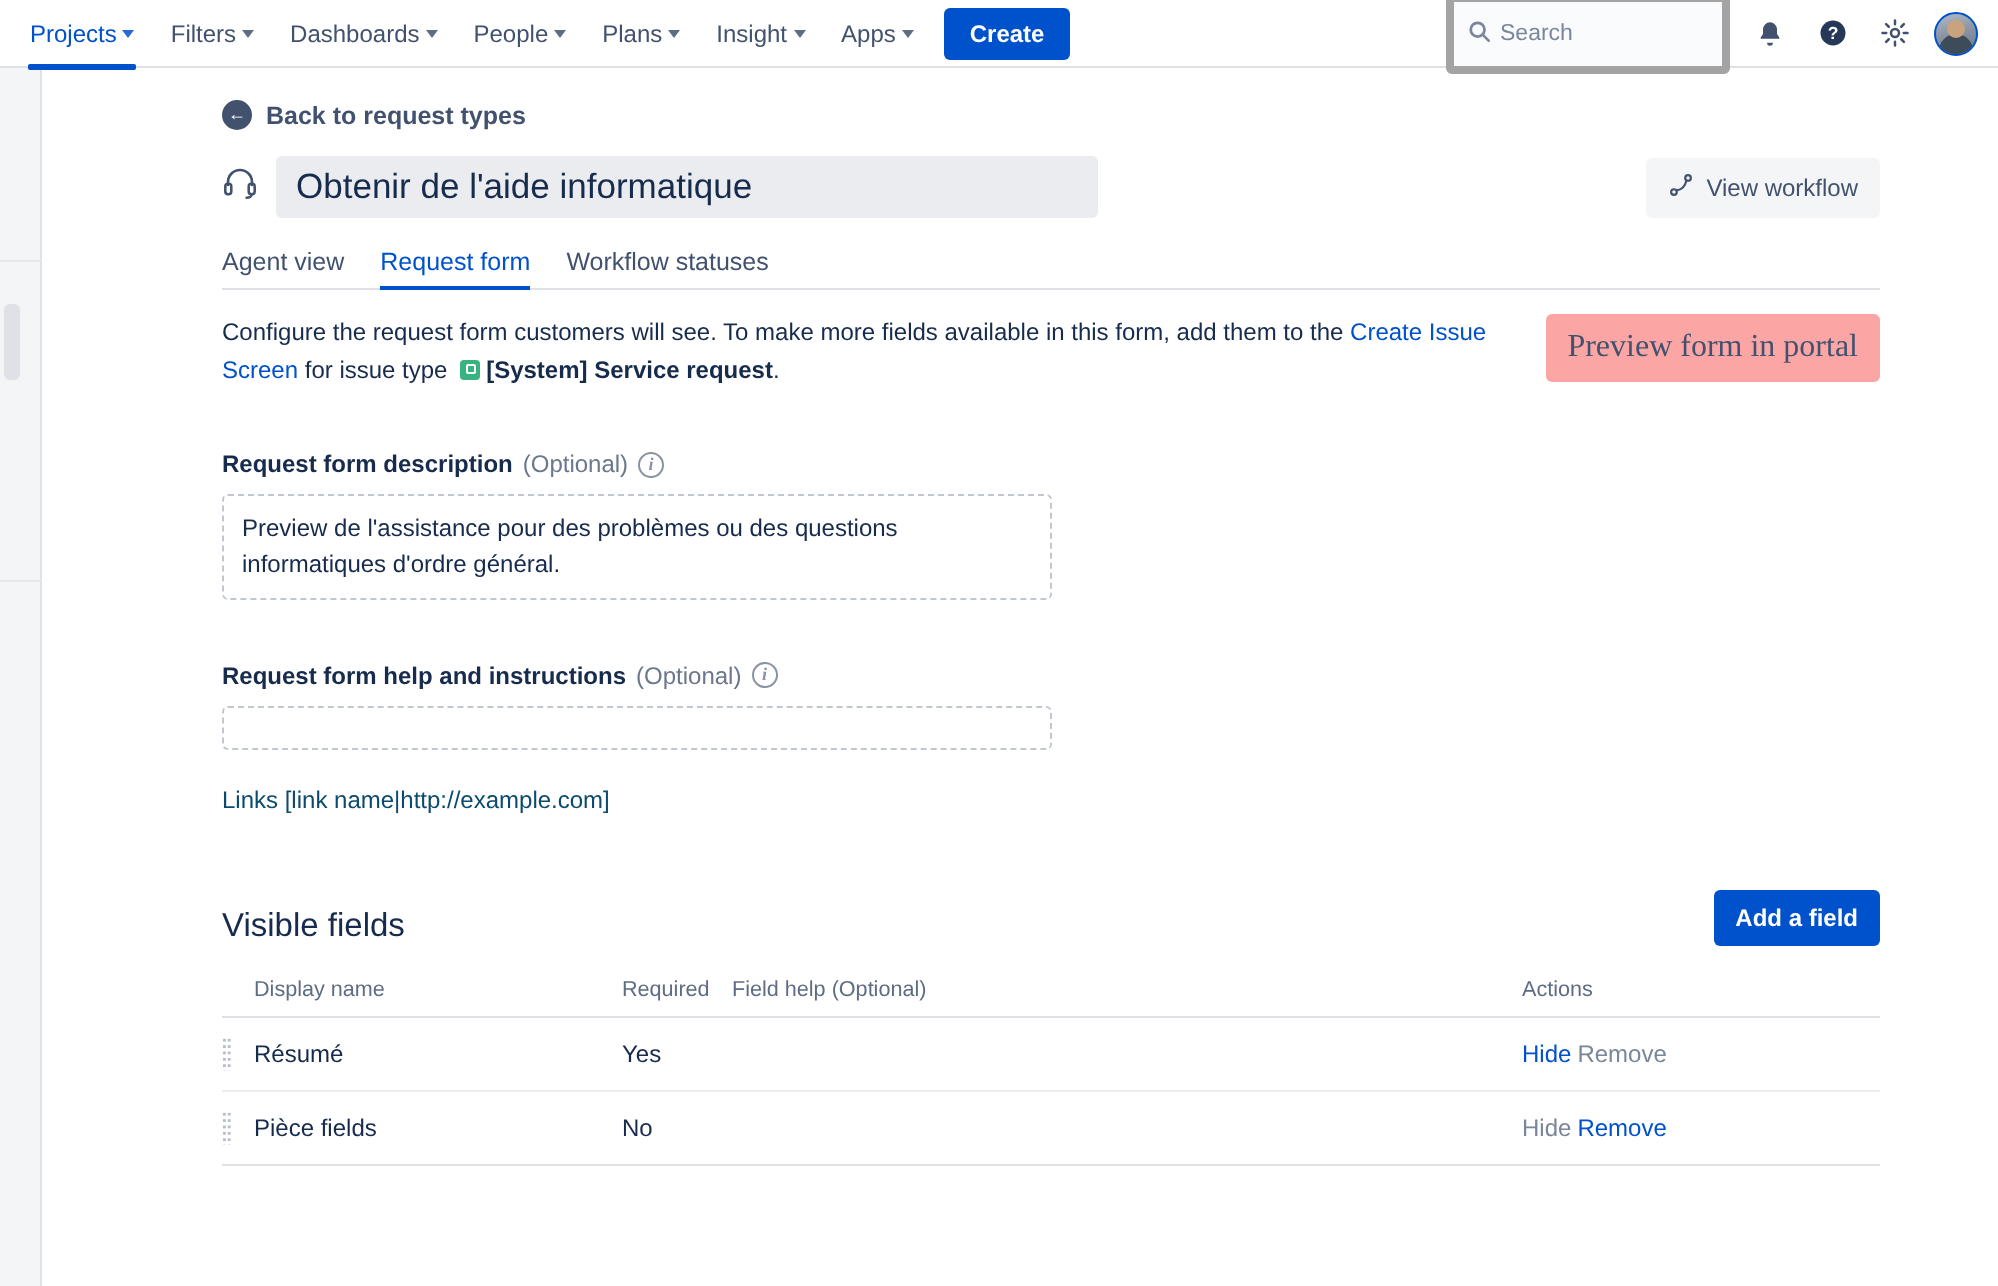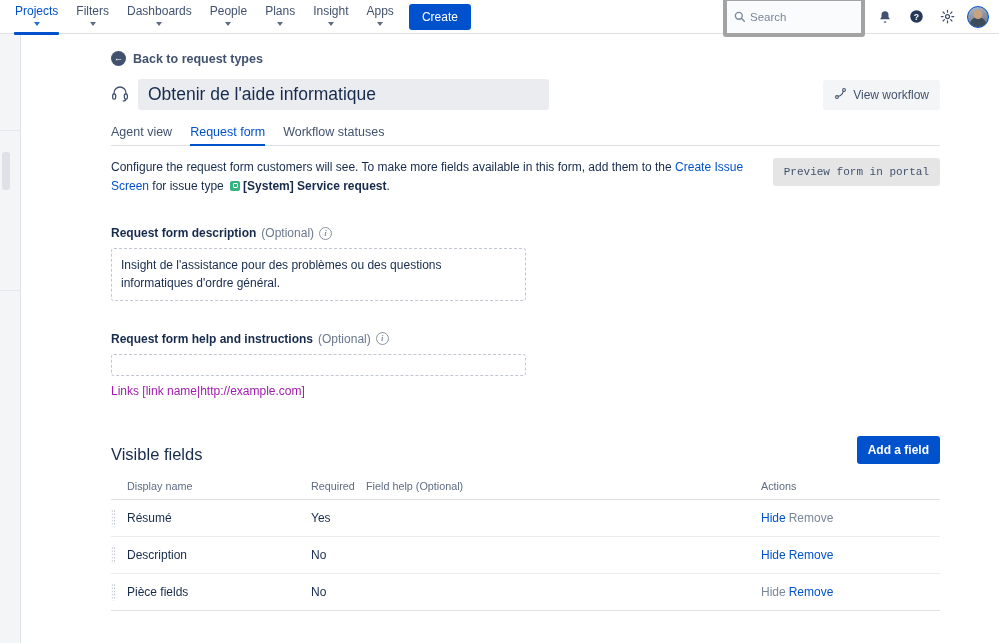--- a/index.html
+++ b/index.html
@@ -18,38 +18,38 @@
     border-bottom: 1px solid #DFE1E6;
     display: flex; align-items: center;
     padding: 0 10px 0 6px;
     z-index: 20;
   }
   .nav-item {
     display: flex; align-items: center; gap: 3px;
     font-size: 12px; color: #42526E;
     padding: 5px 9px; border-radius: 3px;
     cursor: pointer; white-space: nowrap;
-    position: relative; height: 35px; flex-direction: column;
+    position: relative; height: 35px;
   }
   .nav-item.active { color: #0052CC; }
   .nav-item.active::after {
     content: ""; position: absolute;
     left: 8px; right: 8px; bottom: -1px; height: 3px;
     background: #0052CC; border-radius: 1px;
   }
   .caret {
     width: 0; height: 0; margin-top: 1px;
     border-left: 3.5px solid transparent;
     border-right: 3.5px solid transparent;
     border-top: 4px solid currentColor;
     opacity: .85;
   }
   .create-btn {
     background: #0052CC; color: #fff;
-    font-size: 12px; font-weight: normal;
+    font-size: 12px; font-weight: bold;
     padding: 6px 13px; border-radius: 3px;
     border: none; cursor: pointer; margin-left: 6px;
   }
   .nav-right {
     margin-left: auto; display: flex; align-items: center; gap: 9px;
   }
   .searchbox {
     width: 142px; height: 23px;
     border: 4px solid #a3a3a3; border-radius: 3px;
     background: #FAFBFC;
@@ -169,24 +169,24 @@
     background: #36B37E; border-radius: 2px;
     vertical-align: -1px; margin: 0 3px;
     position: relative;
   }
   .issuetype-icon::after {
     content:""; position:absolute; inset:2.5px;
     border:1.4px solid #fff; border-radius:1px;
   }
   .preview-btn {
     margin-left: auto; flex: 0 0 auto;
-    background: #e5e5e5; color: #42526E;
+    background: #fca5a5; color: #42526E;
     border: none; border-radius: 3px;
-    font-size: 11px; padding: 8px 11px;
-    cursor: pointer; font-family: Liberation Mono, monospace; white-space: nowrap;
+    font-size: 16px; padding: 8px 11px;
+    cursor: pointer; font-family: Liberation Serif, serif; white-space: nowrap;
   }
 
   
   .field-group { margin-top: 31px; }
   .field-label {
     font-size: 12px; font-weight: bold; color: #172B4D;
     display: flex; align-items: center; gap: 5px; margin-bottom: 8px;
   }
   .optional { font-weight: normal; color: #6B778C; }
   .info-icon {
@@ -198,21 +198,21 @@
   }
   .dotted-box {
     width: 415px;
     border: 1px dashed #C1C7D0; border-radius: 3px;
     background: #fff;
     font-size: 12px; color: #172B4D; line-height: 1.45;
     padding: 8px 9px;
   }
   .dotted-box.desc { min-height: 40px; }
   .dotted-box.empty { height: 22px; padding: 0; }
-  .helper-text { font-size: 12px; color: #a21caf; margin-top: 8px; }
+  .helper-text { font-size: 12px; color: #0c4a6e; margin-top: 18px; }
 
   
   .section-head {
     display: flex; align-items: flex-end; margin-top: 38px; margin-bottom: 16px;
   }
   .section-title { font-size: 16.5px; color: #172B4D; font-weight: normal; }
   .add-field-btn {
     margin-left: auto;
     background: #0052CC; color: #fff; border: none; border-radius: 3px;
     font-size: 12px; font-weight: bold;
@@ -378,21 +378,21 @@
         </div>
         <button class="preview-btn">Preview form in portal</button>
       </div>
 
       <div class="field-group">
         <div class="field-label">
           <span>Request form description</span>
           <span class="optional">(Optional)</span>
           <span class="info-icon">i</span>
         </div>
-        <div class="dotted-box desc">Insight de l'assistance pour des problèmes ou des questions informatiques d'ordre général.</div>
+        <div class="dotted-box desc">Preview de l'assistance pour des problèmes ou des questions informatiques d'ordre général.</div>
       </div>
 
       <div class="field-group">
         <div class="field-label">
           <span>Request form help and instructions</span>
           <span class="optional">(Optional)</span>
           <span class="info-icon">i</span>
         </div>
         <div class="dotted-box empty"></div>
         <div class="helper-text">Links [link name|http://example.com]</div>
@@ -413,26 +413,20 @@
           </tr>
         </thead>
         <tbody id="visible-fields-body">
             <tr>
               <td class="col-name name-cell"><span class="drag-handle"></span><span>Résumé</span></td>
               <td class="col-req">Yes</td>
               <td class="col-help"></td>
               <td class="col-act actions-cell"><span class="link">Hide</span><span class="link-muted">Remove</span></td>
             </tr>
             <tr>
-              <td class="col-name name-cell"><span class="drag-handle"></span><span>Description</span></td>
-              <td class="col-req">No</td>
-              <td class="col-help"></td>
-              <td class="col-act actions-cell"><span class="link">Hide</span><span class="link">Remove</span></td>
-            </tr>
-            <tr>
               <td class="col-name name-cell"><span class="drag-handle"></span><span>Pièce fields</span></td>
               <td class="col-req">No</td>
               <td class="col-help"></td>
               <td class="col-act actions-cell"><span class="link-muted">Hide</span><span class="link">Remove</span></td>
             </tr>
           </tbody>
       </table>
 
     </div>
   </div>

